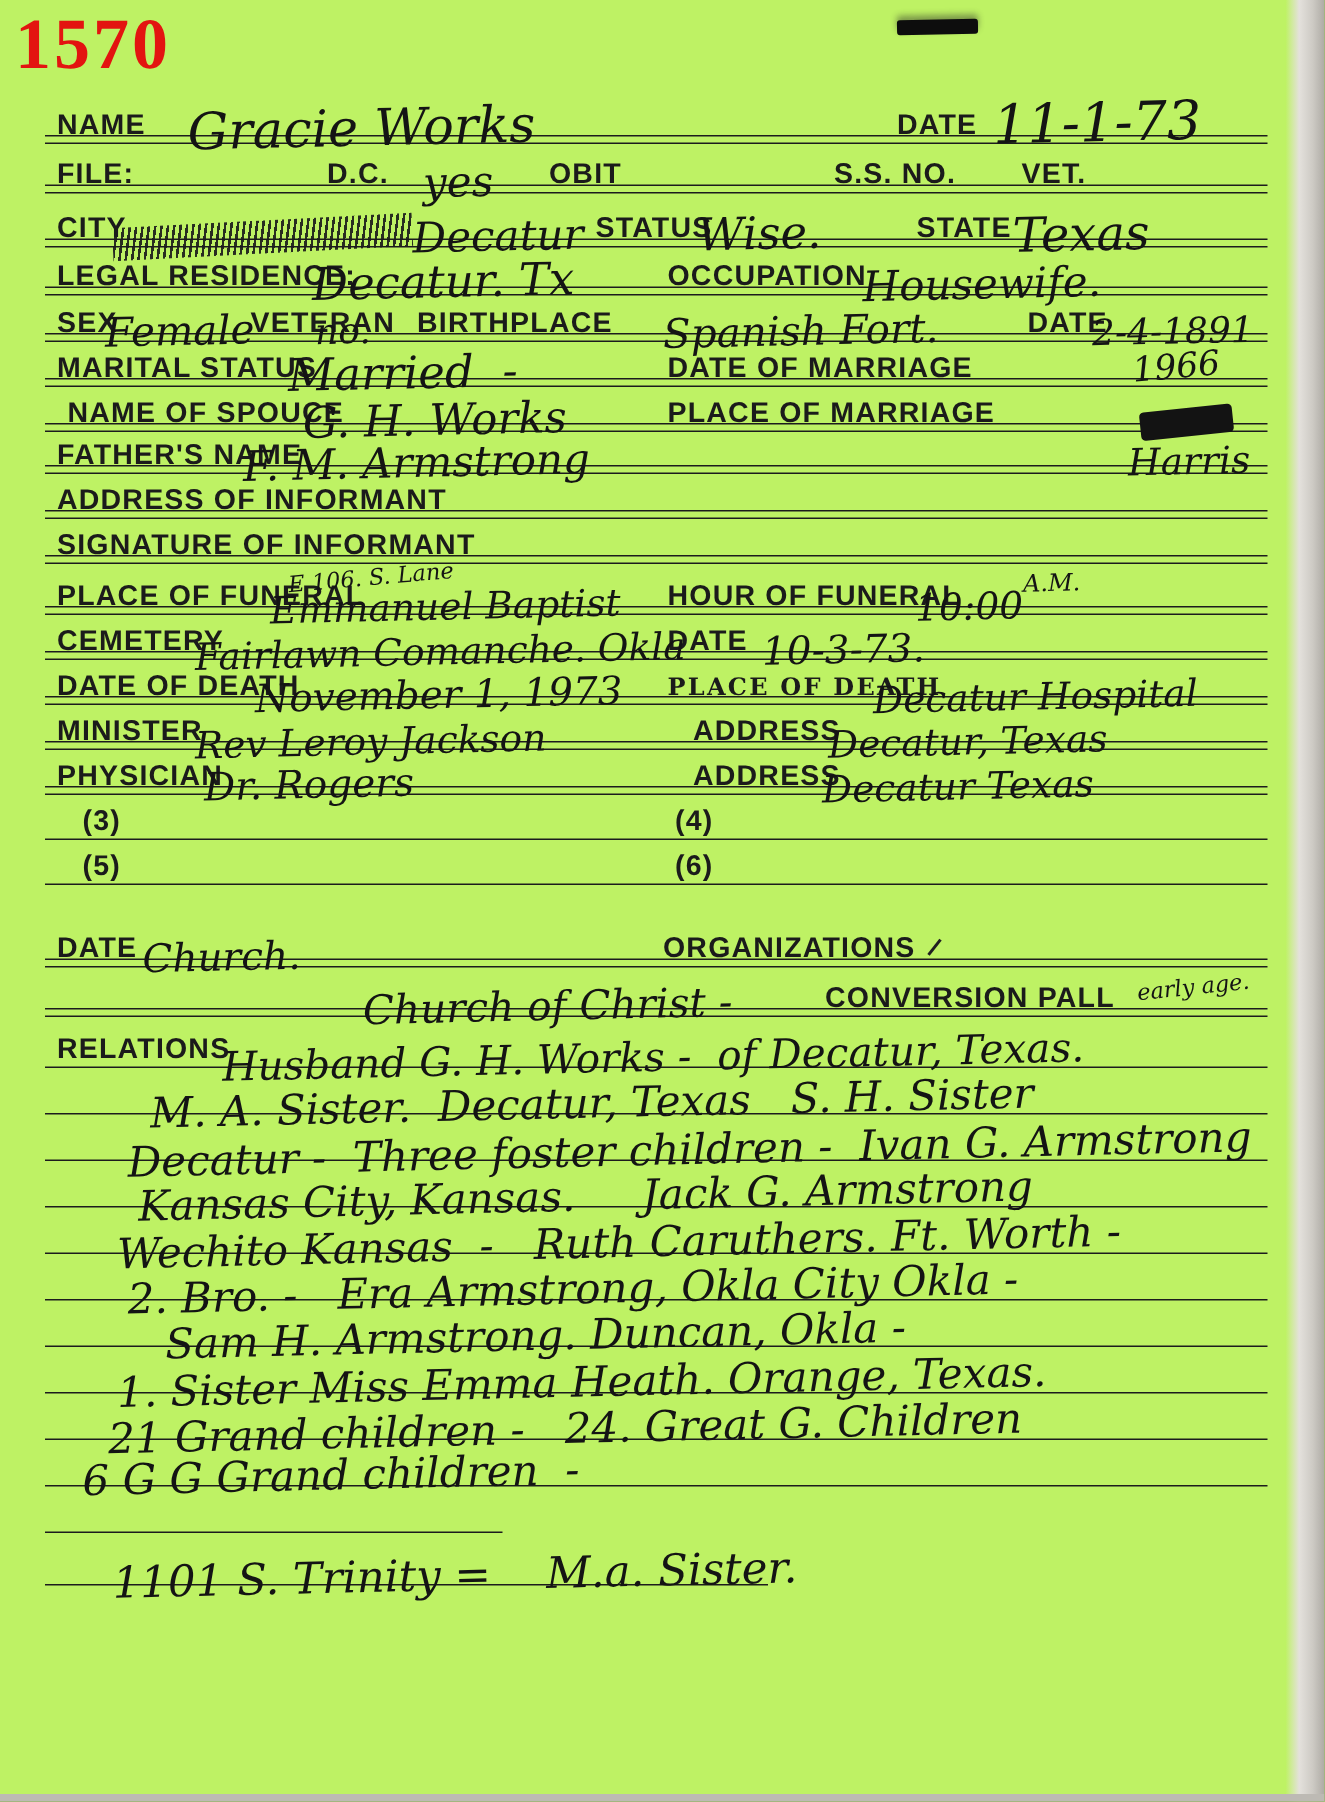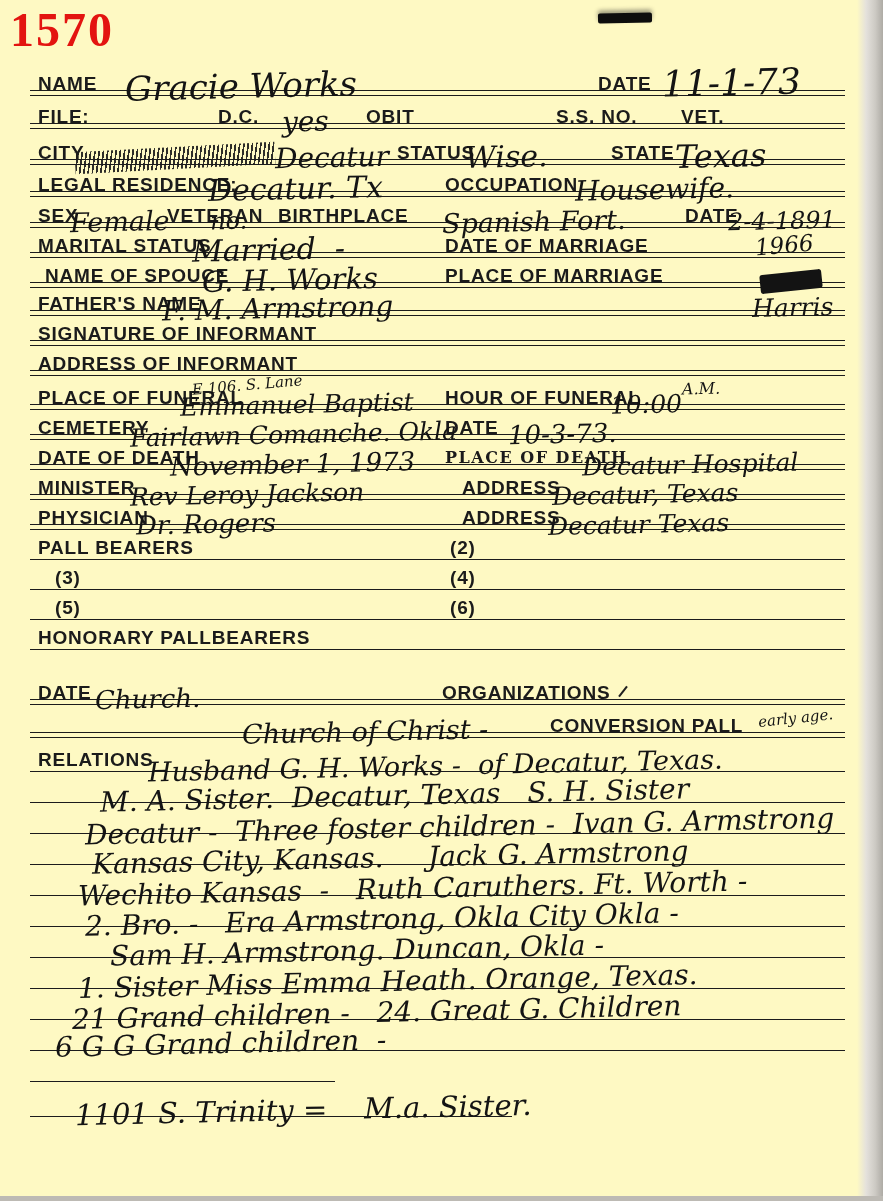--- a/index.html
+++ b/index.html
@@ -1,16 +1,16 @@
 <!DOCTYPE html>
 <html><head>
 <meta charset="utf-8">
 <style>
   html,body{margin:0;padding:0;background:#888;}
-  .card{position:relative;width:883px;height:1201px;background:#fef9c3;overflow:hidden;
+  .card{position:relative;width:883px;height:1201px;background:#bef264;overflow:hidden;
         font-family:"Liberation Sans",sans-serif;}
   .card-no{position:absolute;left:10px;top:2px;font-family:"Liberation Serif",serif;
         font-weight:700;font-size:48px;letter-spacing:2px;color:#e31410;}
   .scan-dash{position:absolute;left:598px;top:13px;width:54px;height:10px;background:#0d0d0d;
         border-radius:2px;transform:rotate(-1deg);box-shadow:0 -3px 4px rgba(40,40,40,.45);}
   .edge-right{position:absolute;top:0;right:0;width:26px;height:100%;
         background:linear-gradient(to right,rgba(236,234,230,0),#e4e1dc 35%,#cdcac4 70%,#aeaba5);}
   .edge-bottom{position:absolute;left:0;bottom:0;width:100%;height:5px;background:#bdbab4;}
   .form{position:absolute;left:30px;top:54px;width:815px;}
   .row{position:relative;}
@@ -102,25 +102,25 @@
       <span class="blackout" style="left:730px;bottom:-3px;width:62px;height:19px;transform:rotate(-6deg)"></span>
     </div>
 
     <div class="row dbl" style="height:28px">
       <span class="lbl" style="left:8px">FATHER'S NAME</span>
       <span class="hw" style="left:132px;font-size:28px">F. M. Armstrong</span>
       <span class="hw" style="left:722px;font-size:25px;bottom:-4px">Harris</span>
     </div>
 
     <div class="row dbl" style="height:30px">
+      <span class="lbl" style="left:8px">ADDRESS OF INFORMANT</span>
+    </div>
+
+    <div class="row dbl" style="height:30px">
       <span class="lbl" style="left:8px">SIGNATURE OF INFORMANT</span>
-    </div>
-
-    <div class="row dbl" style="height:30px">
-      <span class="lbl" style="left:8px">ADDRESS OF INFORMANT</span>
     </div>
 
     <div class="row dbl" style="height:34px">
       <span class="lbl" style="left:8px">PLACE OF FUNERAL</span>
       <span class="hw" style="left:162px;bottom:17px;font-size:15px;transform:rotate(-5deg)">E 106. S. Lane</span>
       <span class="hw" style="left:150px;font-size:25px">Emmanuel Baptist</span>
       <span class="lbl" style="left:415px">HOUR OF FUNERAL</span>
       <span class="hw" style="left:580px;font-size:25px">10:00</span>
       <span class="hw" style="left:652px;bottom:13px;font-size:16px">A.M.</span>
     </div>
@@ -146,38 +146,31 @@
       <span class="hw" style="left:522px;font-size:25px">Decatur, Texas</span>
     </div>
 
     <div class="row dbl" style="height:30px">
       <span class="lbl" style="left:8px">PHYSICIAN</span>
       <span class="hw" style="left:106px;font-size:26px">Dr. Rogers</span>
       <span class="lbl" style="left:432px">ADDRESS</span>
       <span class="hw" style="left:518px;font-size:25px">Decatur Texas</span>
     </div>
 
-    <div class="row" style="height:30px">
-      <span class="lbl" style="left:8px">PALL BEARERS</span>
-      <span class="lbl" style="left:420px">(2)</span>
-    </div>
 
     <div class="row" style="height:30px">
       <span class="lbl" style="left:25px">(3)</span>
       <span class="lbl" style="left:420px">(4)</span>
     </div>
 
     <div class="row" style="height:30px">
       <span class="lbl" style="left:25px">(5)</span>
       <span class="lbl" style="left:420px">(6)</span>
     </div>
 
-    <div class="row" style="height:30px">
-      <span class="lbl" style="left:8px">HONORARY PALLBEARERS</span>
-    </div>
 
     <div class="row nol" style="height:26px"></div>
 
     <div class="row dbl" style="height:29px">
       <span class="lbl" style="left:8px">DATE</span>
       <span class="hw" style="left:65px;font-size:26px">Church.</span>
       <span class="lbl" style="left:412px">ORGANIZATIONS</span>
       <span class="tick" style="left:592px;bottom:7px"></span>
     </div>
 

